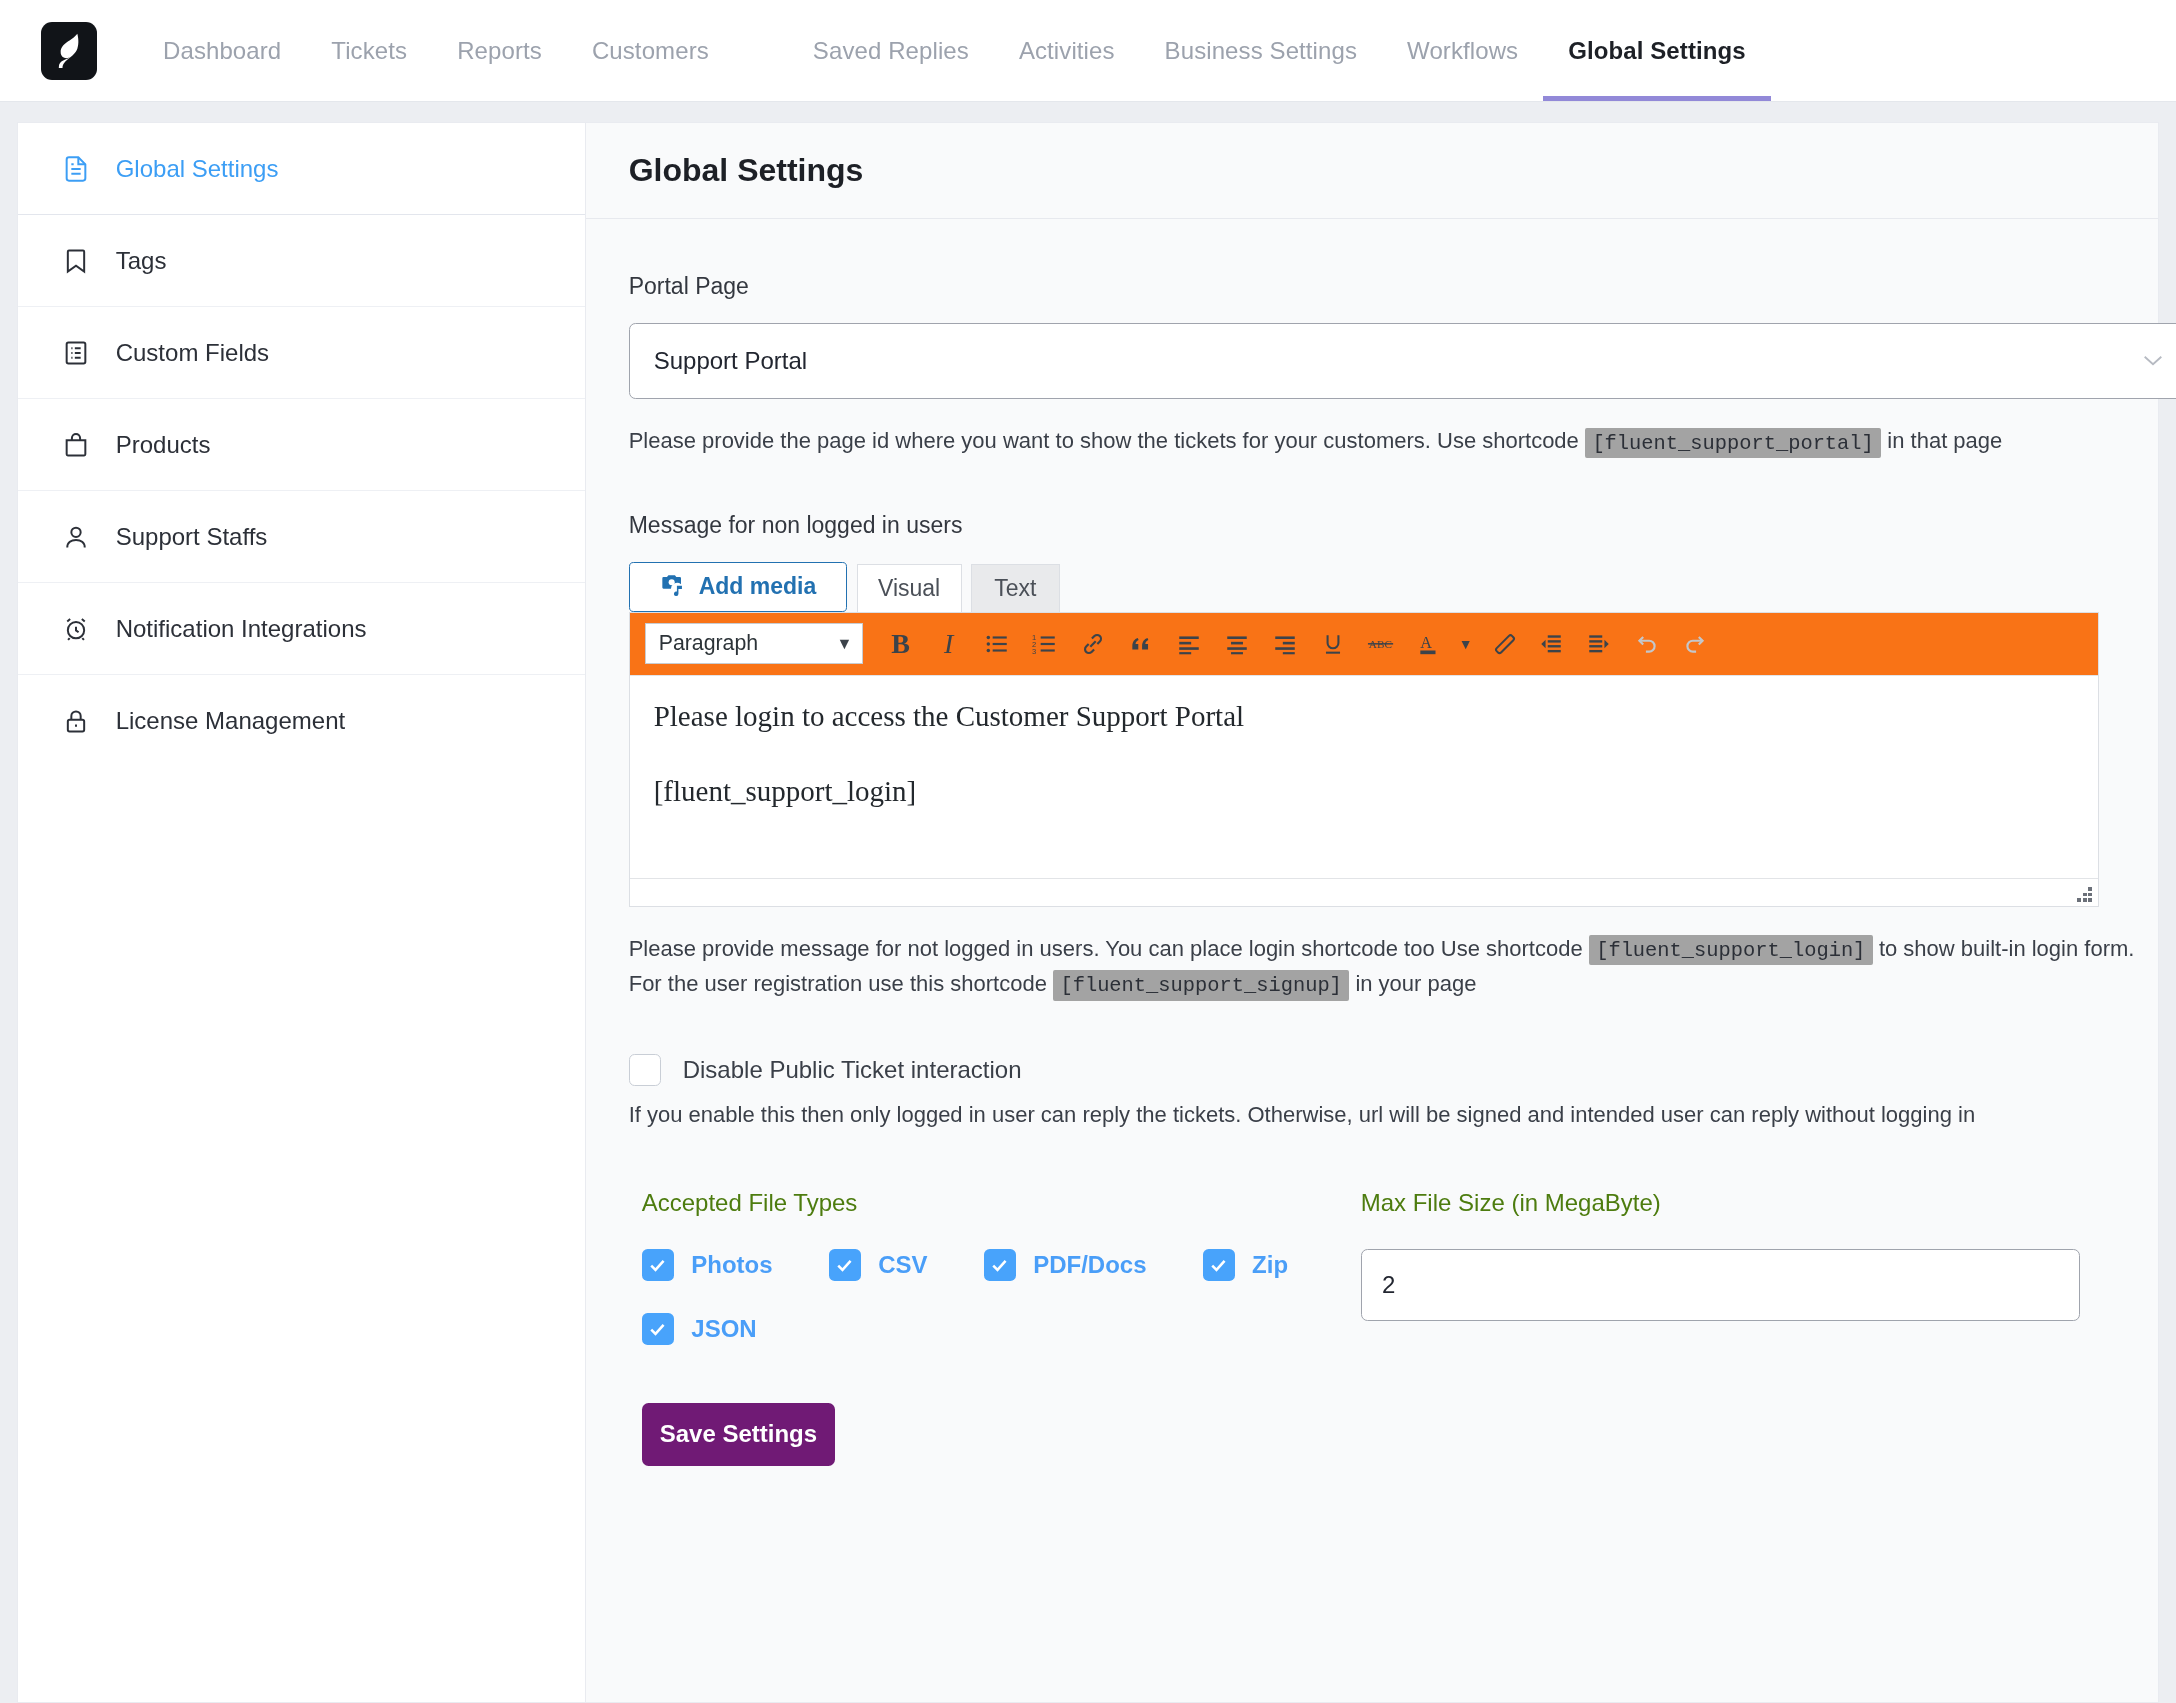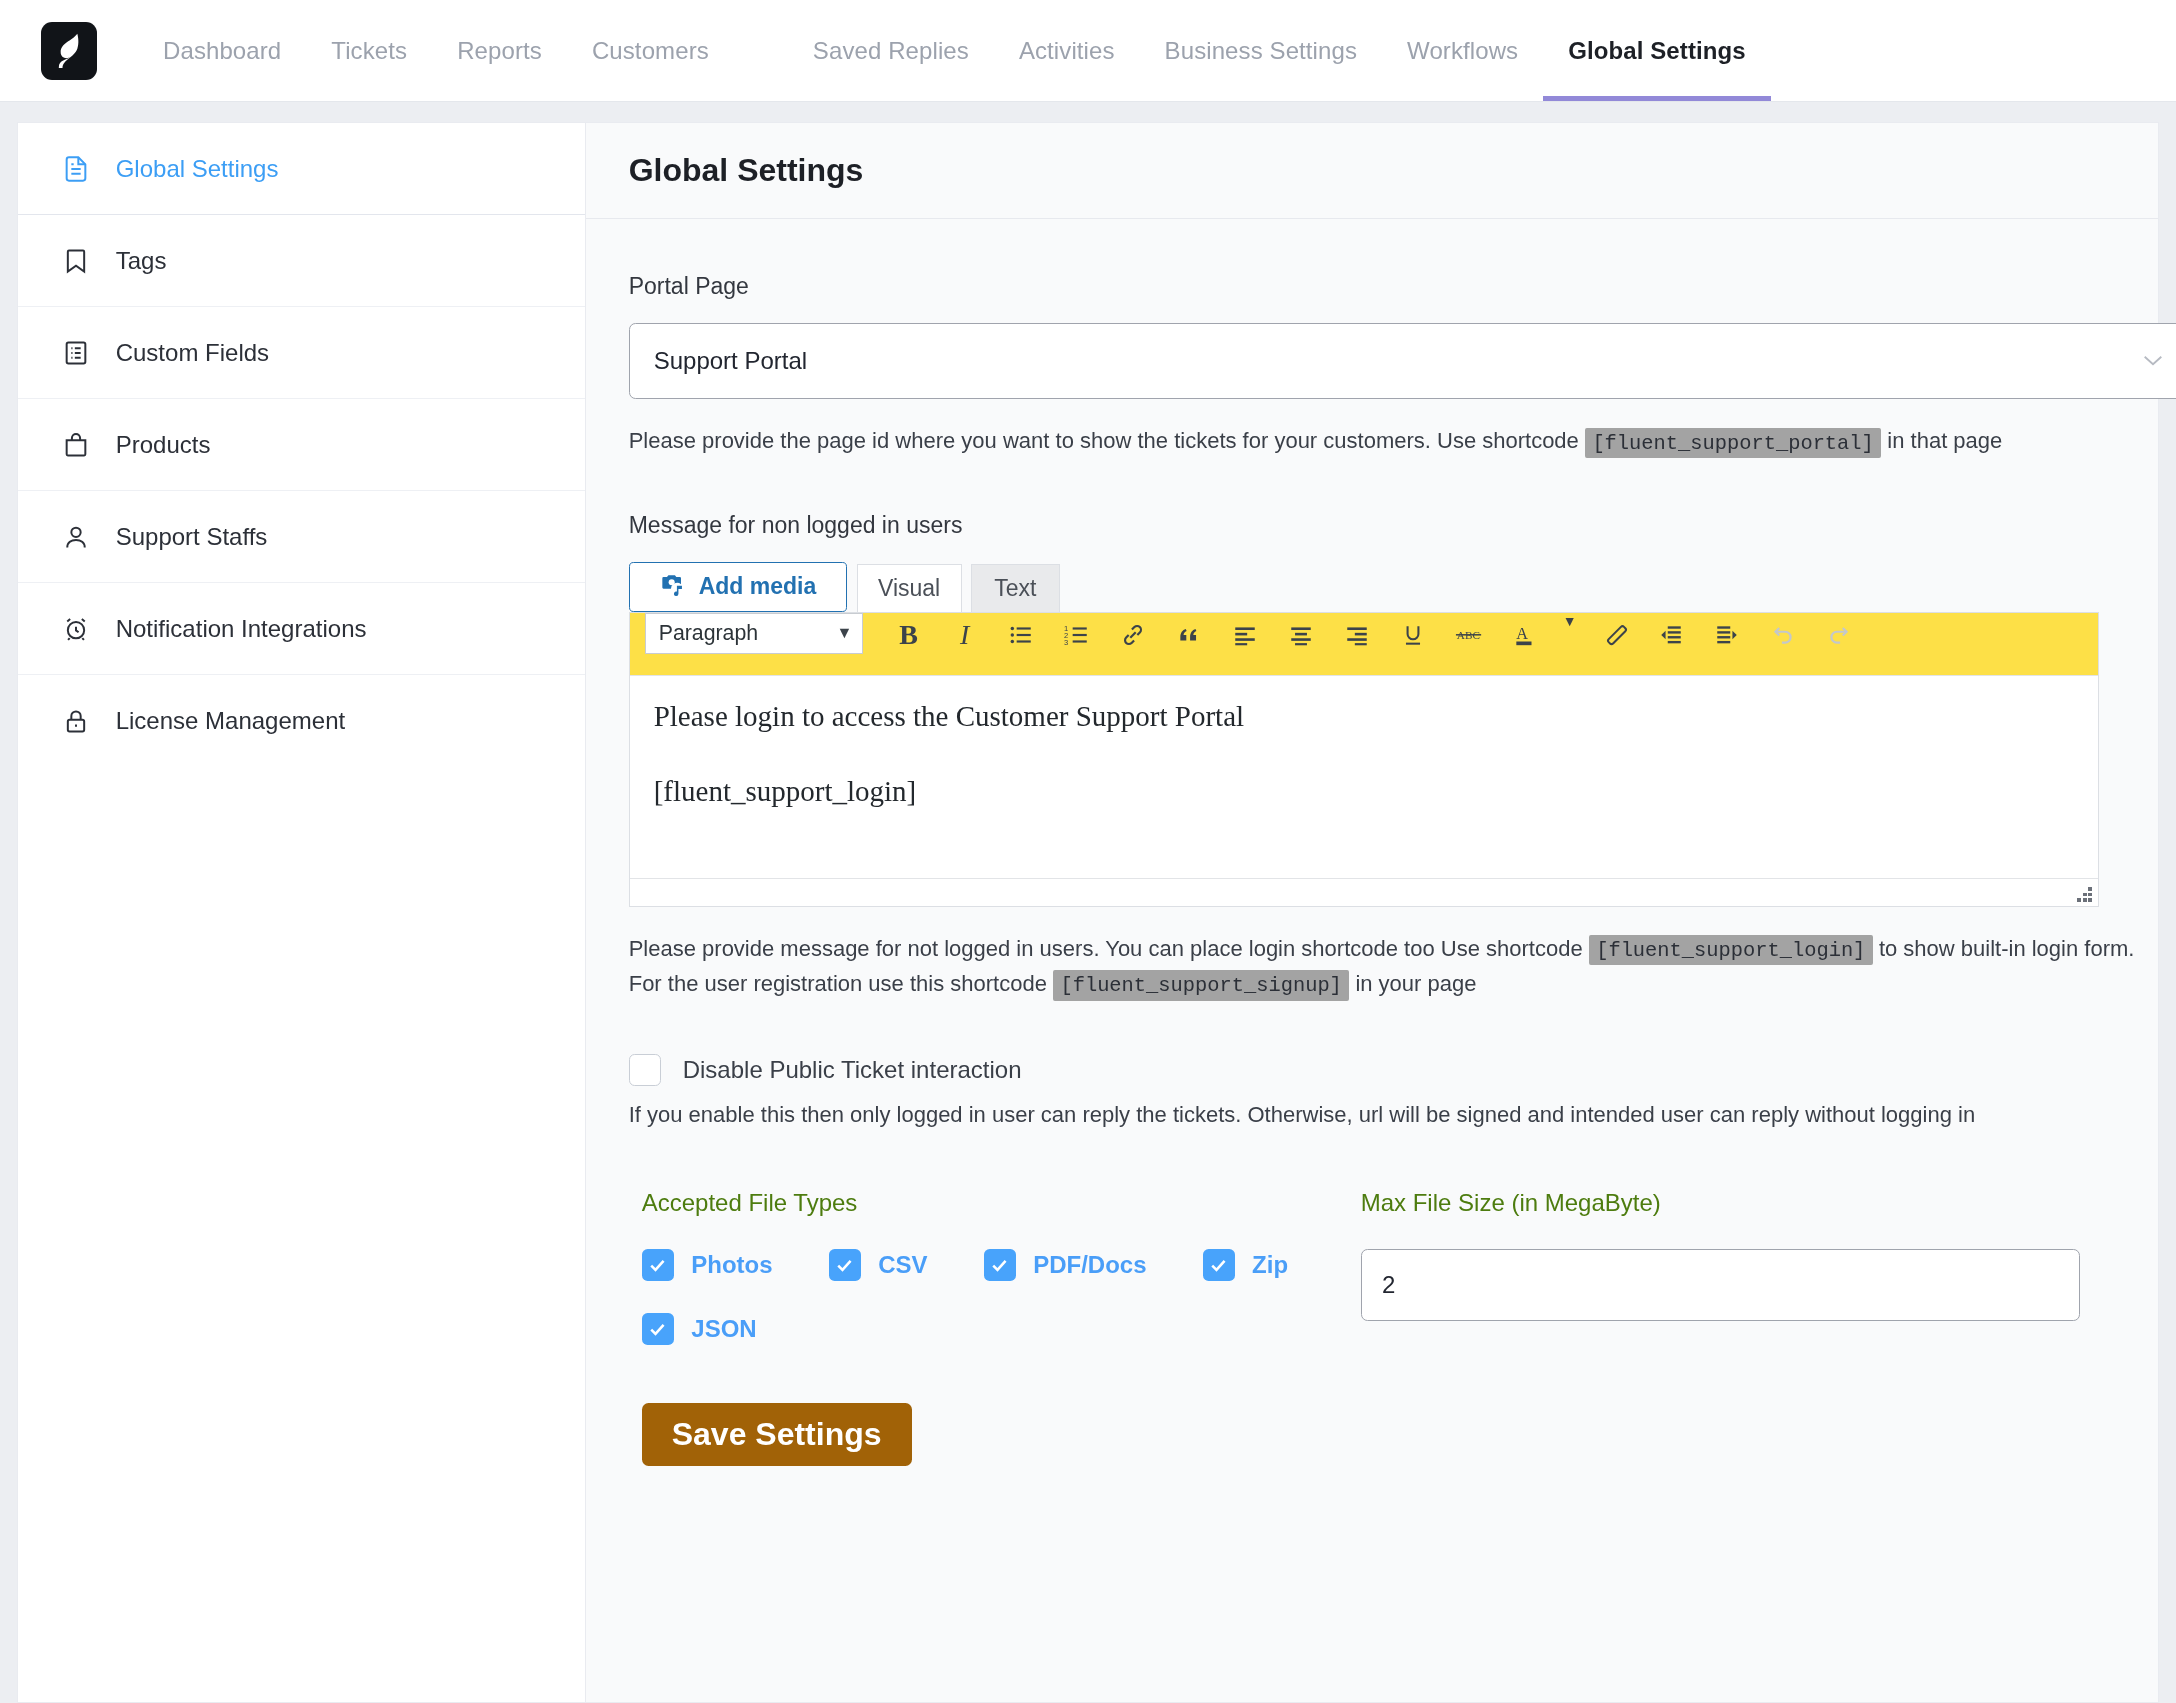--- a/index.html
+++ b/index.html
@@ -169,26 +169,26 @@
     background: #ffffff;
     color: #4b5058;
     font-size: 23px;
     display: flex; align-items: center; justify-content: center;
     padding: 0 20.4px;
     cursor: pointer;
   }
   .tab-btn.inactive { background: #e9eaec; }
   .editor-shell { width: 1470px; border: 0.9px solid #dcdfe4; background: #fff; }
   .editor-toolbar {
-    background: #fde047;
+    background: #f97316;
     border-bottom: 0.9px solid #e2e4e7;
-    display: flex; align-items: flex-start;
+    display: flex; align-items: center;
     height: 63px;
     padding: 0 15px;
-    gap: 10px;
+    gap: 2px;
   }
   .tb-select {
     height: 41px;
     border: 0.9px solid #c8ccd1;
     background: #fff;
     font-size: 21.3px;
     color: #2c3338;
     display: flex; align-items: center; justify-content: space-between;
     padding: 0 9.3px 0 13px;
     min-width: 218px;
@@ -270,28 +270,28 @@
     background: #fff;
     font-size: 24px;
     color: #222630;
     padding: 0 20.4px;
     width: 719px;
     font-family: "Liberation Sans", sans-serif;
   }
   .btn-save {
     margin-top: 58px;
     margin-left: 13px;
-    background: #a16207;
+    background: #701a75;
     color: #fff;
-    font-size: 32px;
+    font-size: 24px;
     font-weight: bold;
     border: none;
     border-radius: 6.5px;
     height: 63px;
-    padding: 0 30px;
+    padding: 0 18px;
     cursor: pointer;
     font-family: "Liberation Sans", sans-serif;
   }
 </style>
 </head>
 <body>
 
 <div class="topnav">
   <div class="logo-wrap">
     <div class="logo">

